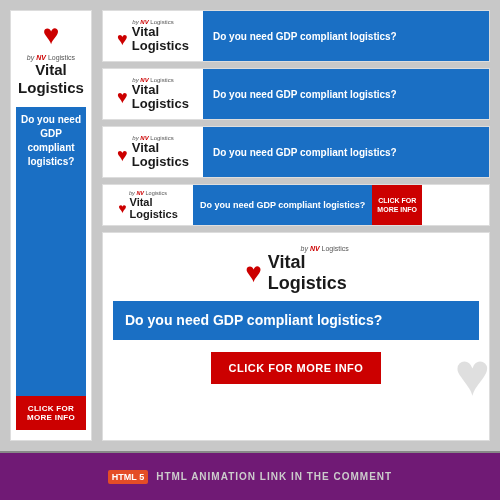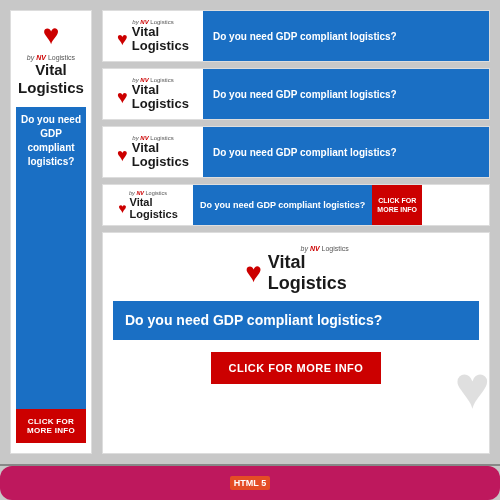--- a/index.html
+++ b/index.html
@@ -284,27 +284,26 @@
       position: absolute;
       right: 10px;
       bottom: 42px;
       color: rgba(150,150,150,0.3);
       font-size: 60px;
       pointer-events: none;
     }
 
     
     .footer {
-      height: 34px;
-      background: #be185d;
+      height: 47px;
+      background: #701a75;
       display: flex;
       align-items: center;
       justify-content: center;
       gap: 8px;
-      border-radius: 12px;
     }
 
     .footer .html5-badge {
       background: #e44d26;
       color: white;
       font-size: 9px;
       font-weight: bold;
       padding: 2px 4px;
       border-radius: 2px;
     }
@@ -417,13 +416,14 @@
 
   </div>
 
   <div class="ghost-heart">♥</div>
 </div>
 
 <div class="divider-line"></div>
 
 <div class="footer">
   <div class="html5-badge">HTML 5</div>
+  <div class="footer-text">HTML ANIMATION LINK IN THE COMMENT</div>
 </div>
 
 </body></html>

